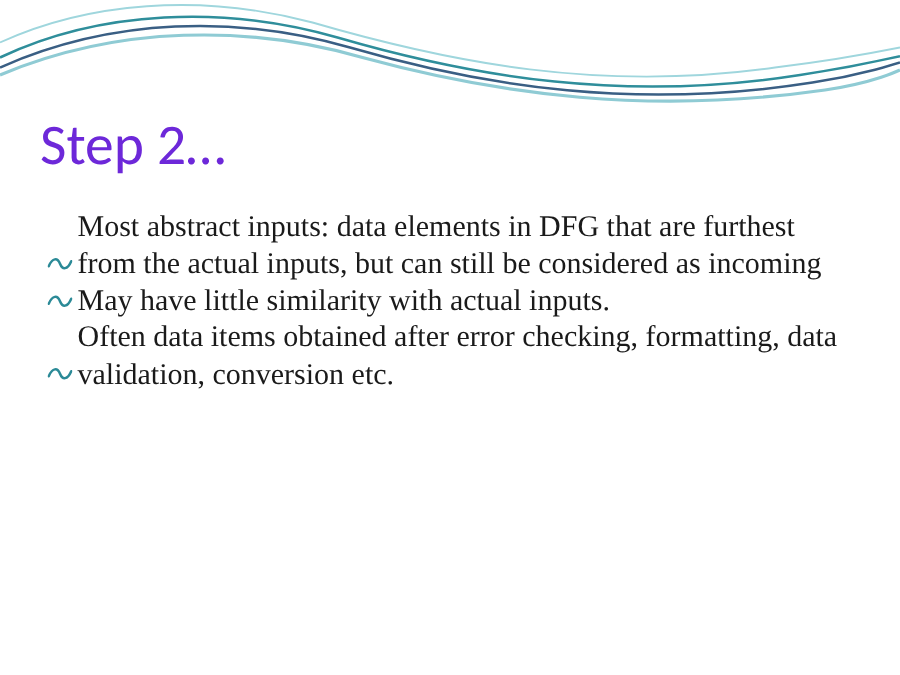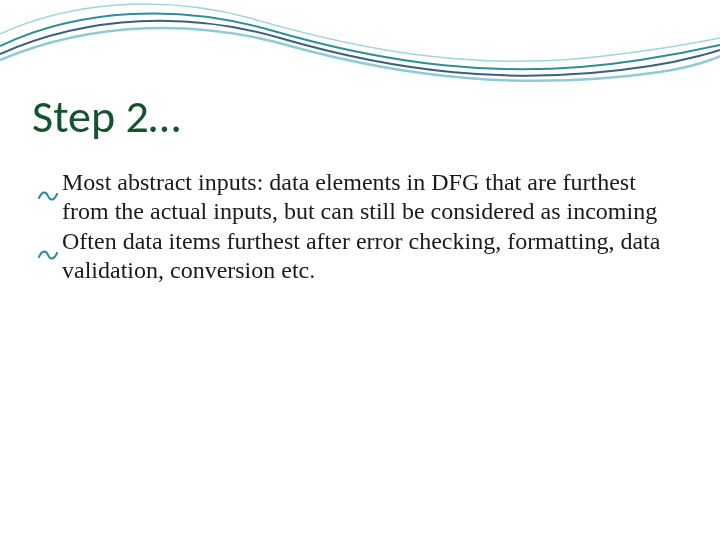--- a/index.html
+++ b/index.html
@@ -26,33 +26,33 @@
     pointer-events: none;
   }
   .wave-decor svg { display: block; }
   
   .title {
     position: absolute;
     top: 88px;
     left: 32px;
     font-size: 46px;
     font-weight: 400;
-    color: #14532d;
+    color: #6d28d9;
     font-family: Calibri, 'Trebuchet MS', Arial, sans-serif;
   }
   
   .content {
     position: absolute;
     top: 168px;
     left: 38px;
     width: 648px;
   }
   .bullet {
     display: flex;
-    align-items: center;
+    align-items: flex-end;
     line-height: 1.22;
     font-size: 24px;
     color: #1a1a1a;
     margin-bottom: 0px;
   }
   .bullet-mark {
     color: #2b8a97;
     font-family: Georgia, serif;
     font-size: 23px;
     line-height: 1.3;
@@ -88,17 +88,23 @@
     <div class="bullet">
       <span class="bullet-mark"><svg width="20" height="18" viewBox="0 0 20 18">
             <path d="M1 12 C4 5, 8 5, 10 10 C12 15, 16 15, 19 8" fill="none" stroke="#2b8a97" stroke-width="2" stroke-linecap="round"></path>
           </svg></span>
       <span class="bullet-text">Most abstract inputs: data elements in DFG that are furthest from the actual inputs, but can still be considered as incoming</span>
     </div>
     <div class="bullet">
       <span class="bullet-mark"><svg width="20" height="18" viewBox="0 0 20 18">
             <path d="M1 12 C4 5, 8 5, 10 10 C12 15, 16 15, 19 8" fill="none" stroke="#2b8a97" stroke-width="2" stroke-linecap="round"></path>
           </svg></span>
-      <span class="bullet-text">Often data items furthest after error checking, formatting, data validation, conversion etc.</span>
+      <span class="bullet-text">May have little similarity with actual inputs.</span>
+    </div>
+    <div class="bullet">
+      <span class="bullet-mark"><svg width="20" height="18" viewBox="0 0 20 18">
+            <path d="M1 12 C4 5, 8 5, 10 10 C12 15, 16 15, 19 8" fill="none" stroke="#2b8a97" stroke-width="2" stroke-linecap="round"></path>
+          </svg></span>
+      <span class="bullet-text">Often data items obtained after error checking, formatting, data validation, conversion etc.</span>
     </div>
   </div>
 
 </div>
 
 </body></html>

